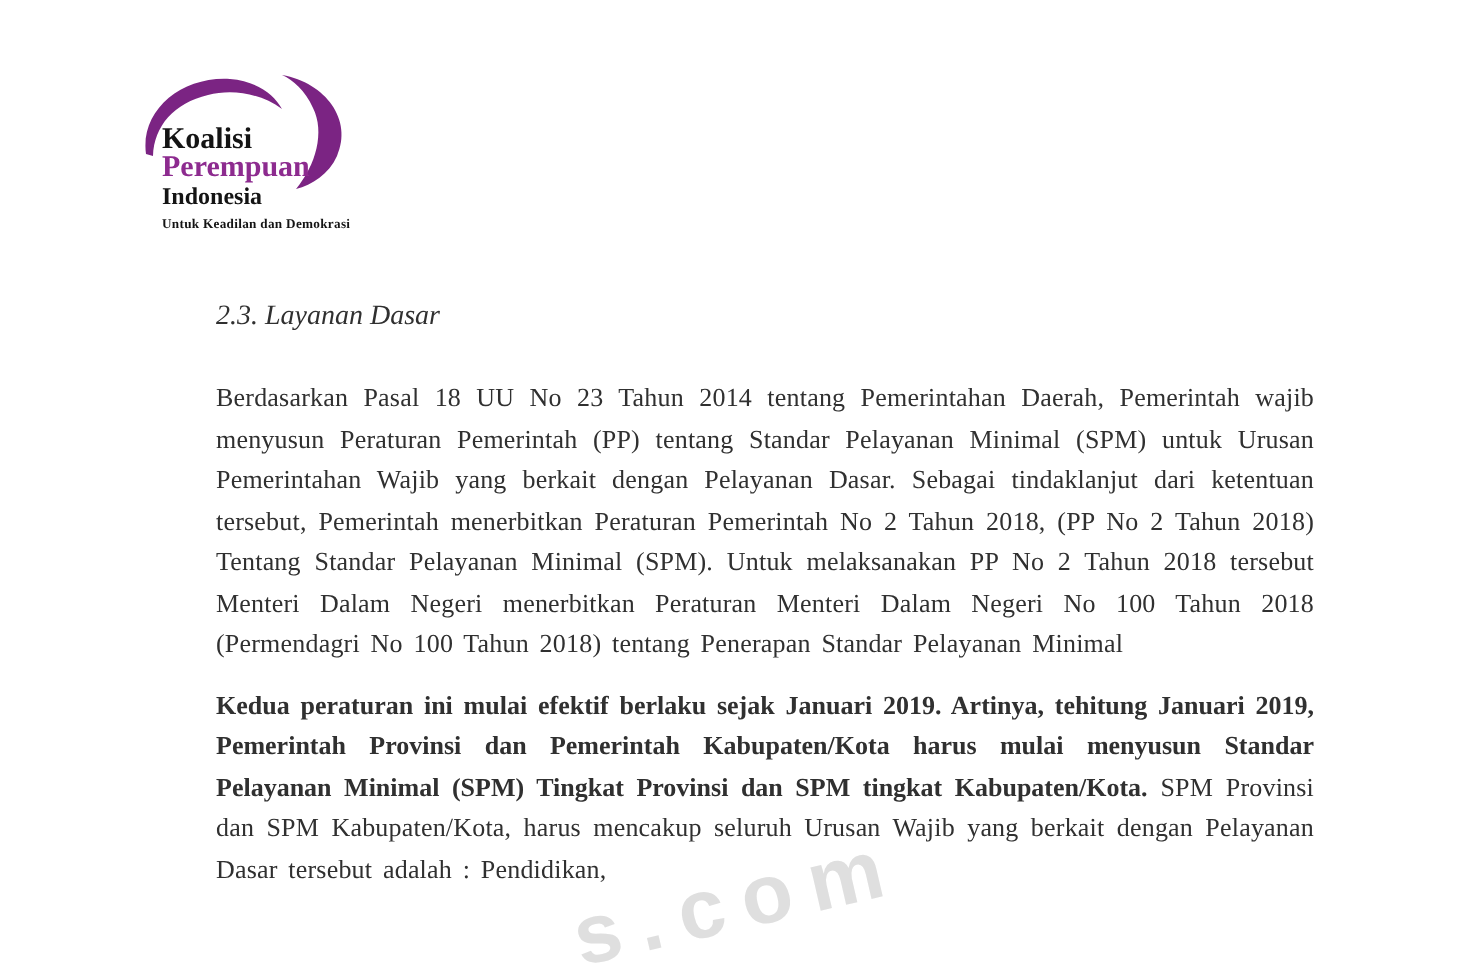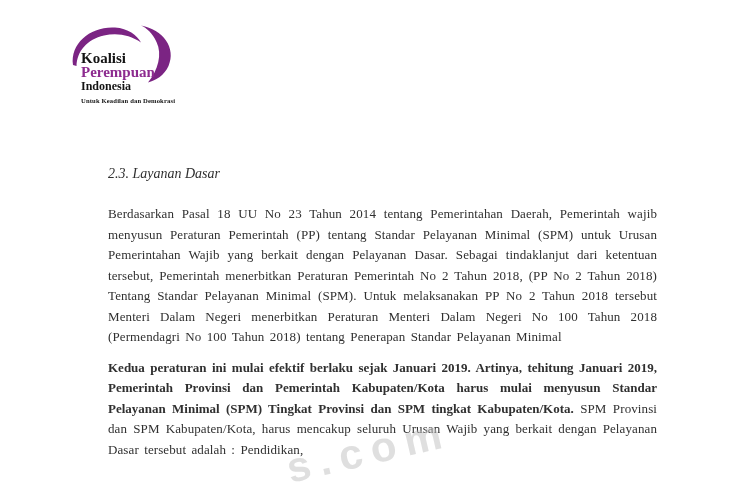--- a/index.html
+++ b/index.html
@@ -9,21 +9,21 @@
     height: 486px;
     background: #ffffff;
     overflow: hidden;
     font-family: "Liberation Serif", serif;
   }
 
   
   .logo {
     position: absolute;
     left: 70px;
-    top: 24px;
+    top: 36px;
     width: 112px;
     height: 84px;
   }
   .logo svg {
     position: absolute;
     left: 0; top: 0;
     width: 110px; height: 60px;
     color: var(--logo-purple, #7b2483);
   }
   .logo .t {
@@ -36,21 +36,21 @@
   }
   .logo .t1 { top: 27px; font-size: 15px; }
   .logo .t2 { top: 41px; font-size: 15px; color: var(--logo-text-purple, #8d2b8f); }
   .logo .t3 { top: 55px; font-size: 12px; }
   .logo .t4 { top: 70px; font-size: 6.6px; letter-spacing: 0.15px; font-weight: bold; }
 
   
   .content {
     position: absolute;
     left: 108px;
-    top: 165px;
+    top: 150px;
     width: 549px;
     color: var(--body-text, #303030);
   }
   .section-heading {
     font-style: italic;
     font-size: 14px;
     line-height: 17px;
     margin: 0 0 22px 0;
     font-weight: normal;
   }

